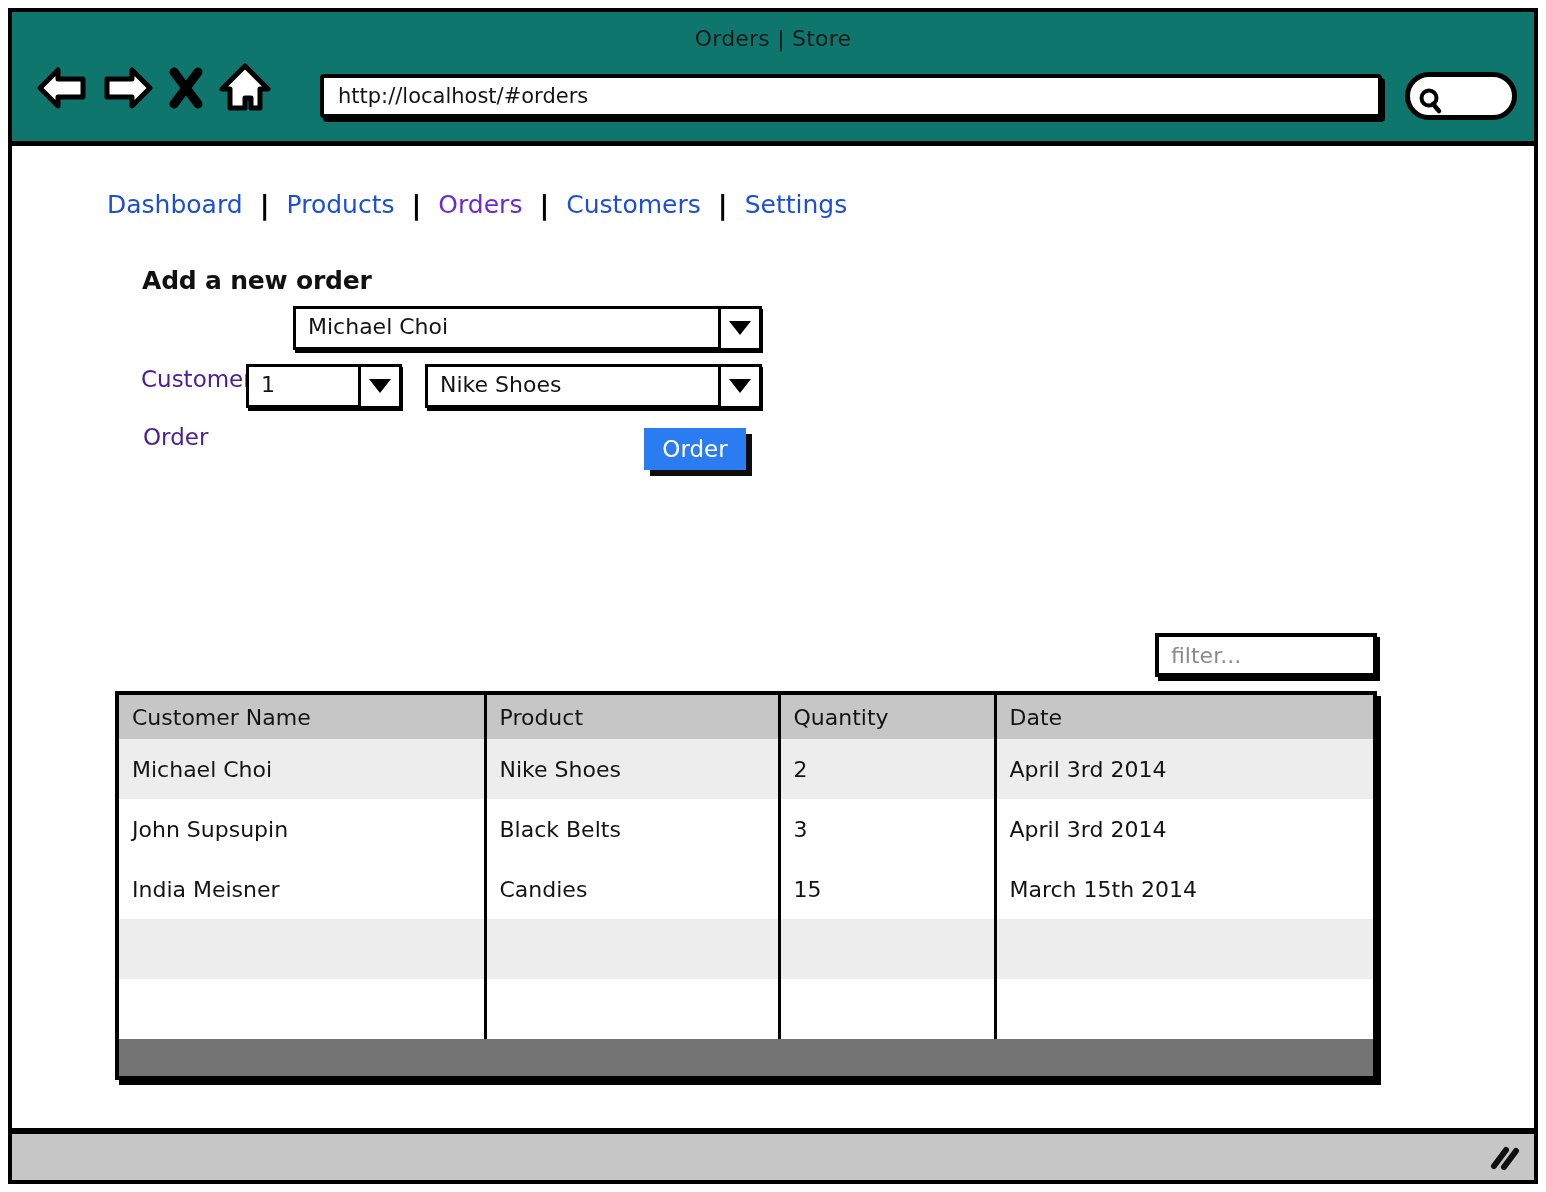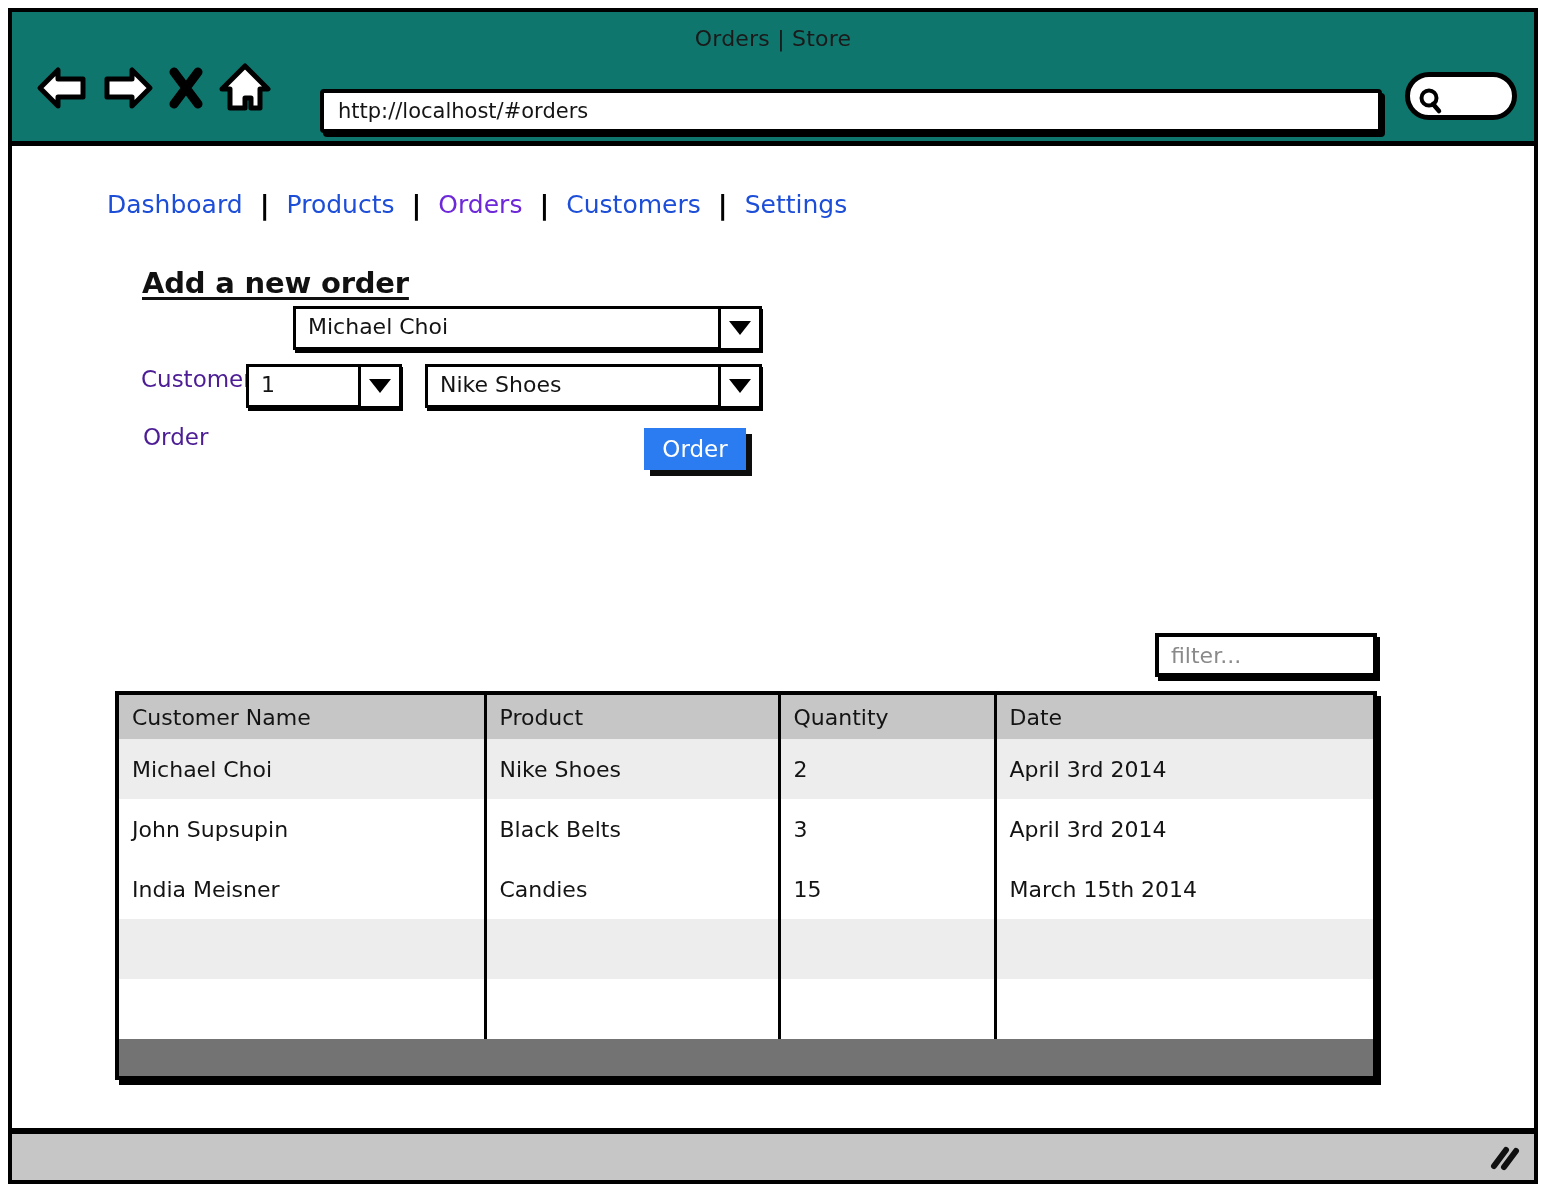--- a/index.html
+++ b/index.html
@@ -65,21 +65,20 @@
     position: absolute;
     left: 308px;
     top: 62px;
     width: 1062px;
     height: 44px;
     box-sizing: border-box;
     background: #ffffff;
     border: 4px solid #000000;
     border-radius: 4px;
     box-shadow: 3px 4px 0 0 #000000;
-    margin-top: 15px;
   }
   .urlbar-text {
     position: absolute;
     left: 14px;
     top: 6px;
     font-size: 21px;
     color: #141414;
     white-space: nowrap;
   }
   .searchpill {
@@ -133,24 +132,23 @@
     font-weight: bold;
     margin: 0 17px;
     font-size: 27px;
     line-height: 1;
   }
 
   .form-title {
     position: absolute;
     left: 130px;
     top: 120px;
-    font-size: 29px;
+    font-size: 25px;
     font-weight: bold;
     color: #111111;
-    text-decoration: underline;
     text-underline-offset: 4px;
     text-decoration-thickness: 2.5px;
     letter-spacing: -0.2px;
   }
 
   .field-label {
     position: absolute;
     font-size: 23px;
     color: #4c1d95;
     margin-top: 48px;

